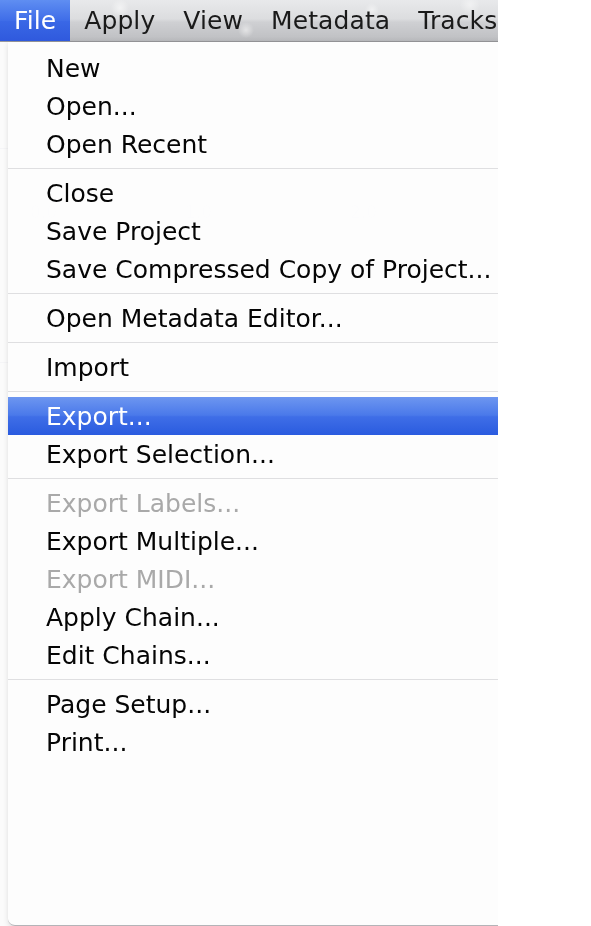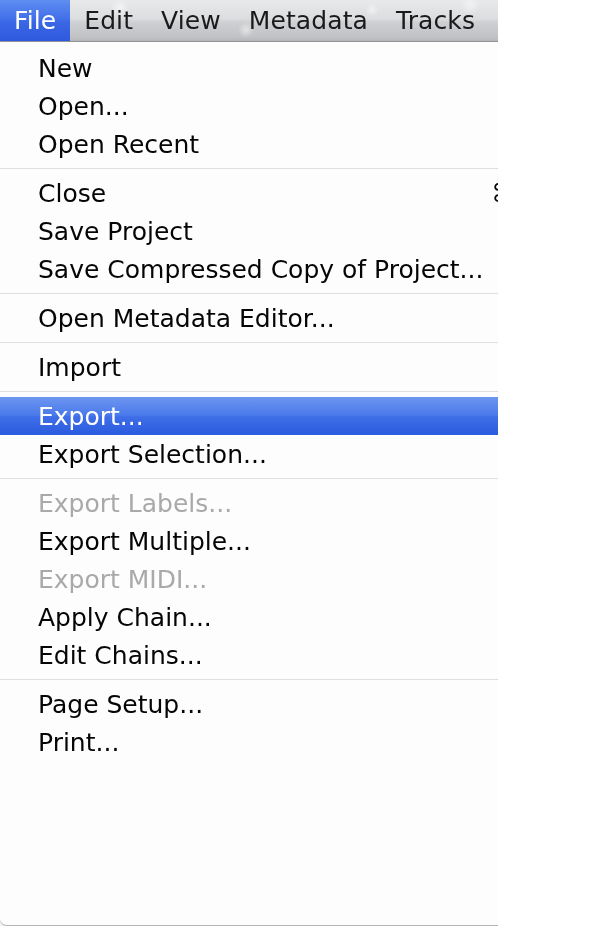--- a/index.html
+++ b/index.html
@@ -86,21 +86,21 @@
     white-space: nowrap;
   }
   .menubar-item.active {
     background: linear-gradient(to bottom, #5f8ef2 0%, #3f6de8 50%, #3a68e6 51%, #2f59dd 100%);
     color: #ffffff;
   }
 
   
   .menu-panel {
     position: absolute;
-    left: 0; top: 42px;
+    left: 8px; top: 42px;
     width: 584px;
     height: 884px;
     background: rgba(253,253,253,0.955);
     border-right: 1px solid #b4b4b8;
     border-bottom: 1px solid #b4b4b8;
     border-bottom-right-radius: 7px;
     border-bottom-left-radius: 7px;
     box-sizing: border-box;
     box-shadow: 2px 2px 7px rgba(0,0,0,0.22);
     padding-top: 7px;
@@ -168,21 +168,21 @@
     <div class="bg-ruler">
       <span style="left:30px;">0.0</span>
       <span style="left:185px;">1.0</span>
       <span style="left:350px;">2.0</span>
       <span style="left:515px;">3.0</span>
     </div>
   </div>
 
   <div class="menubar" id="menubar">
       <div class="menubar-item active">File</div>
-      <div class="menubar-item">Edit</div>
+      <div class="menubar-item">Apply</div>
       <div class="menubar-item">View</div>
       <div class="menubar-item">Metadata</div>
       <div class="menubar-item">Tracks</div>
       <div class="menubar-item">G</div>
     </div>
 
   <div class="menu-panel" id="file-menu">
       <div class="menu-item">
         <span class="label">New</span>
         <span class="spacer"></span>

